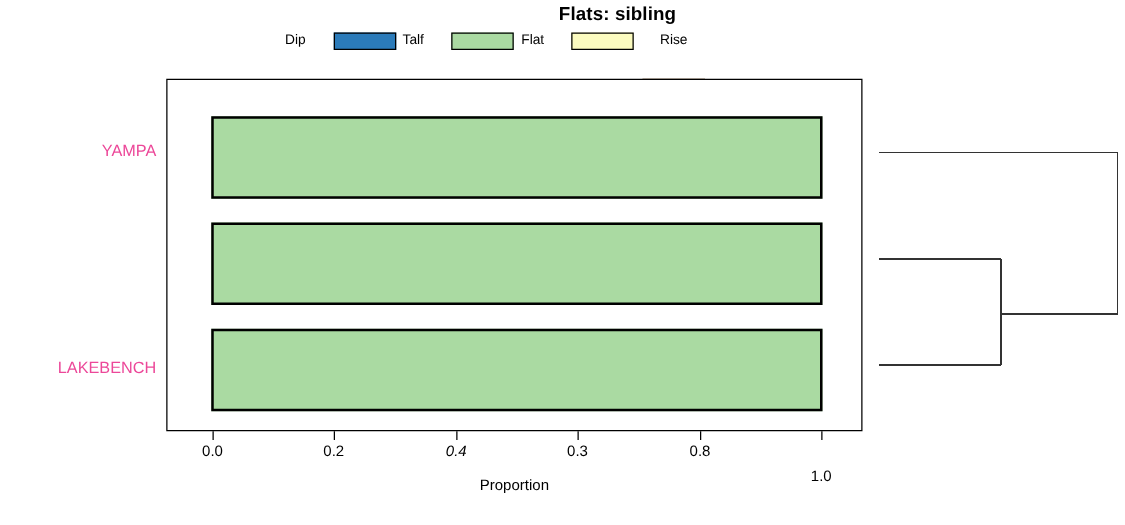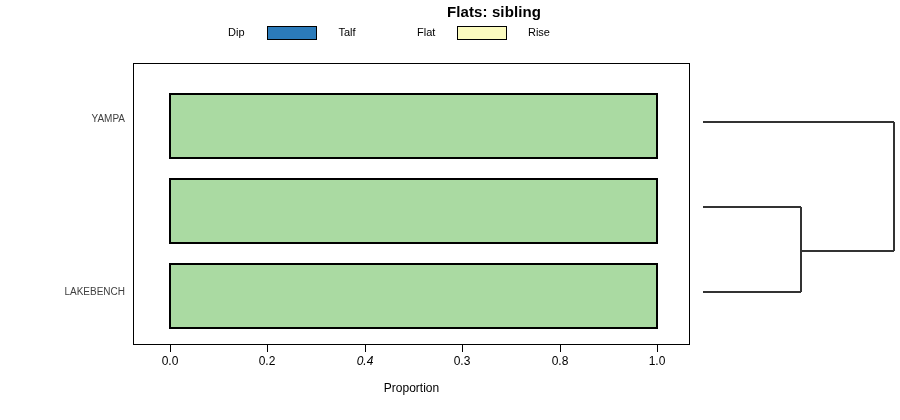--- a/index.html
+++ b/index.html
@@ -77,22 +77,22 @@
   .bar-seg {
     position: absolute;
     border: 2px solid #000000;
     box-sizing: border-box;
   }
   .ylab {
     position: absolute;
     left: 0;
     width: 125px;
     text-align: right;
-    font-size: 10px;
-    color: #404040;
+    font-size: 13px;
+    color: #ec4899;
   }
 
   
   .ann-head {
     position: absolute;
     font-size: 9.5px;
     font-weight: bold;
     color: #000000;
   }
   .ann-head.italic { font-style: italic; }
@@ -151,21 +151,21 @@
 
 <div id="root">
 
   <div id="title">Flats: sibling</div>
 
   <div id="legend">
     <div class="legend-entry" style="left:0px;">
       <span class="legend-label">Dip</span>
       <span class="legend-swatch" style="background-color: rgb(43, 123, 186);"></span>
     </div>
-    <div class="legend-entry" style="left:94px;flex-direction:column;">
+    <div class="legend-entry" style="left:94px;">
       <span class="legend-label">Talf</span>
       <span class="legend-swatch" style="background-color: rgb(170, 218, 162);"></span>
     </div>
     <div class="legend-entry" style="left:189px;">
       <span class="legend-label">Flat</span>
       <span class="legend-swatch" style="background-color: rgb(251, 251, 191);"></span>
     </div>
     <div class="legend-entry" style="left:286px;flex-direction:column;">
       <span class="legend-label">Rise</span>
       <span class="legend-swatch" style="background-color: rgb(244, 165, 82);"></span>
@@ -197,21 +197,21 @@
     <div class="tick" style="left:232px;"></div>
     <div class="tick" style="left:329px;"></div>
     <div class="tick" style="left:427px;"></div>
     <div class="tick" style="left:524px;"></div>
 
     <div class="tick-label" style="left:37px;">0.0</div>
     <div class="tick-label" style="left:134px;">0.2</div>
     <div class="tick-label" style="left:232px;font-style:italic;">0.4</div>
     <div class="tick-label" style="left:329px;">0.3</div>
     <div class="tick-label" style="left:427px;">0.8</div>
-    <div class="tick-label" style="left:524px;">1.0</div>
+    <div class="tick-label" style="left:524px;margin-top:20px;">1.0</div>
   </div>
 
   <div id="xtitle">Proportion</div>
 
   <div id="dendro">
     <svg width="200" height="282" viewBox="0 0 200 282">
       <g fill="none" stroke="#333333" stroke-width="1.3" shape-rendering="crispEdges">
 
         <path d="M 3 59 L 194 59"></path>
 

